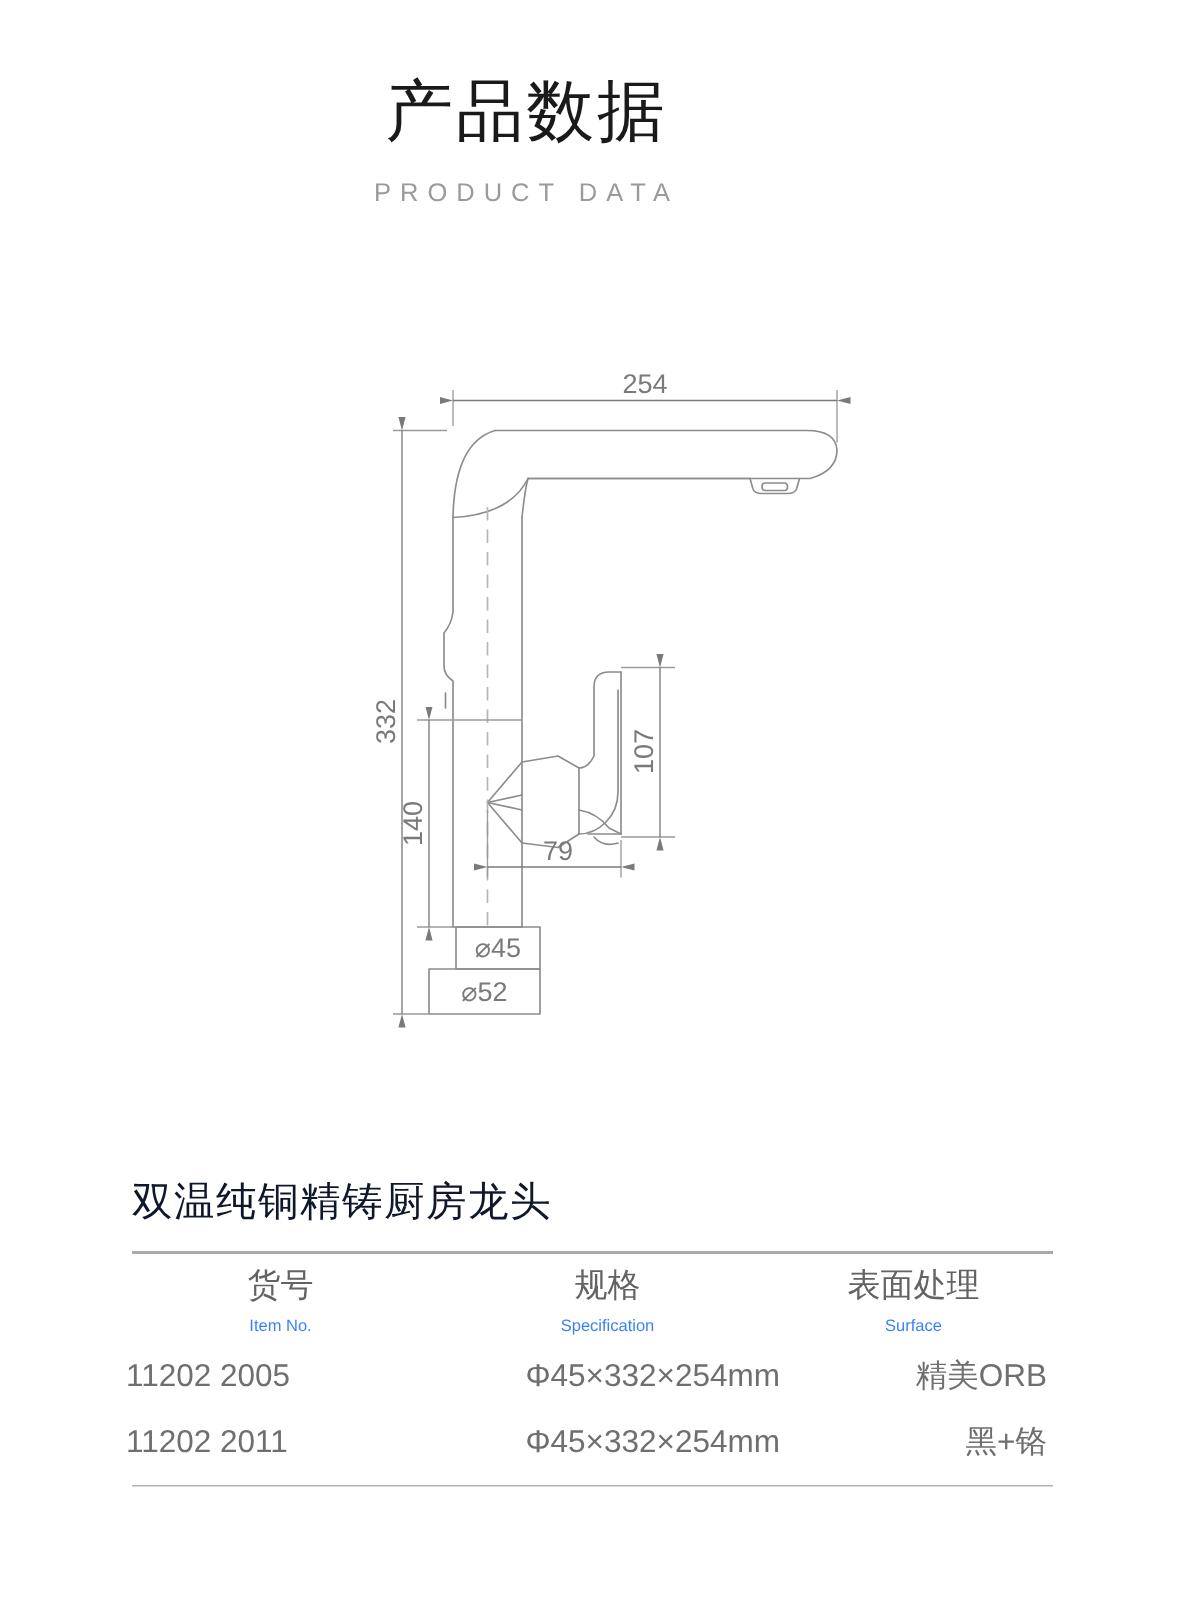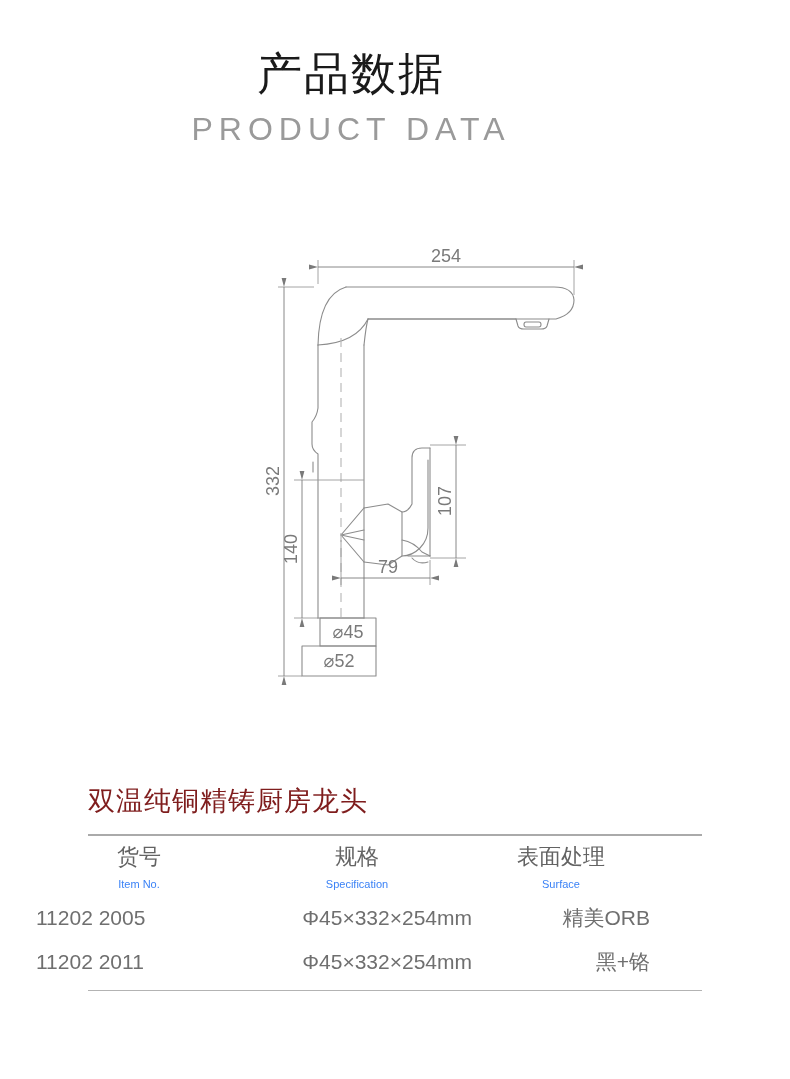--- a/index.html
+++ b/index.html
@@ -25,65 +25,65 @@
     text-align: center;
   }
   .header-title-cn {
     font-size: 45px;
     line-height: 60px;
     color: #1a1a1a;
     font-weight: 400;
     letter-spacing: 2px;
   }
   .header-title-en {
-    font-size: 32px;
+    font-size: 17px;
     line-height: 34px;
     margin-top: 8px;
     color: #9a9a9a;
     letter-spacing: 6px;
     font-weight: 400;
   }
 
   
   .drawing-wrap {
     position: absolute;
     top: 240px;
-    left: 16px;
+    left: 0;
     width: 674px;
     height: 470px;
   }
   .drawing-wrap svg {
     display: block;
   }
 
   
   .product-block {
     position: absolute;
     top: 782px;
     left: 0;
     width: 790px;
   }
   .product-title {
     margin-left: 88px;
     font-size: 27px;
     line-height: 38px;
-    color: #7f1d1d;
+    color: #0f172a;
     font-weight: 400;
     letter-spacing: 1px;
   }
   .rule {
     margin: 14px auto 0 88px;
     width: 614px;
     height: 2px;
     background: #aaaaaa;
   }
 
   table.spec {
     margin-top: 6px;
-    margin-left: 36px;
+    margin-left: 84px;
     width: 614px;
     border-collapse: collapse;
     table-layout: fixed;
   }
   table.spec th, table.spec td {
     padding: 0;
     font-weight: 400;
     color: #6f6f6f;
   }
   .col-item   { width: 206px; }

